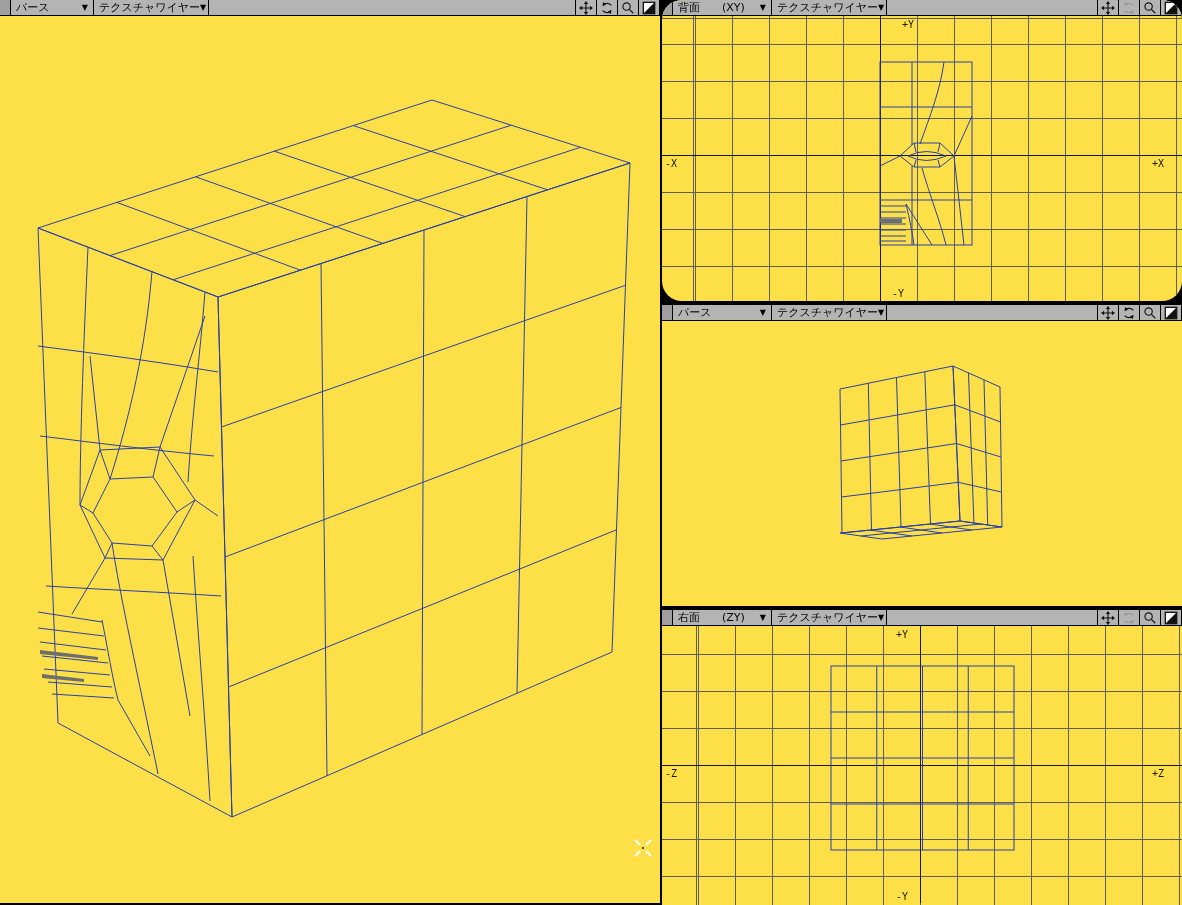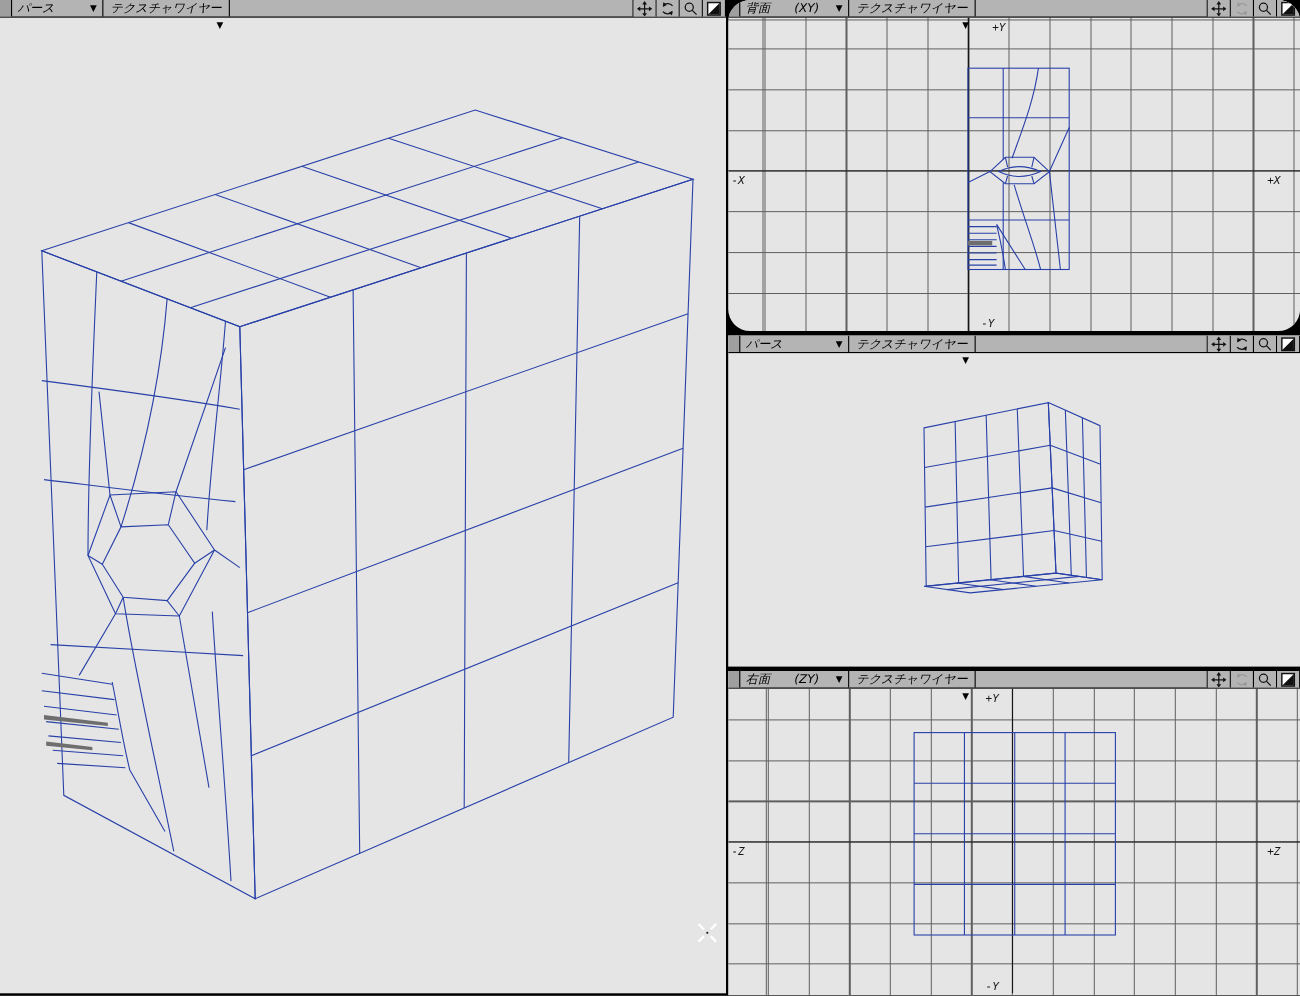--- a/index.html
+++ b/index.html
@@ -1,31 +1,31 @@
 <!DOCTYPE html>
 <html><head>
 <meta charset="utf-8">
 <style>
   html,body{margin:0;padding:0;background:#000;}
   .window{position:relative;width:1182px;height:905px;background:#000;
           font-family:"DejaVu Sans",sans-serif;overflow:hidden;}
-  .viewport{position:absolute;background:#e5e5e5;overflow:hidden;font-style:italic;}
+  .viewport{position:absolute;background:#fde047;overflow:hidden;}
   #vp-main {left:0;   top:0;   width:660px;height:903px;}
   #vp-back {left:662px;top:0;   width:520px;height:301px;border-radius:20px;}
   #vp-persp{left:662px;top:305px;width:520px;height:301px;}
   #vp-side {left:662px;top:610px;width:520px;height:345px;}
 
   .vp-header{position:absolute;left:0;top:0;right:0;height:15px;background:#b4b4b4;
              border-bottom:1px solid #000;display:flex;align-items:stretch;z-index:5;}
   .hd-square{width:10px;background:#9f9f9f;border-right:1px solid #000;}
   .dd{display:flex;align-items:center;border-right:1px solid #000;
       padding:0 5px;font-size:11px;line-height:15px;color:#000;white-space:nowrap;}
   .dd-view {width:72px;}
   .dd-view.wide{width:88px;}
-  .dd-mode {width:104px;flex-direction:column;}
+  .dd-mode {width:104px;}
   .dd .sfx{margin-left:22px;}
   .dd .arrow{margin-left:auto;font-size:8px;line-height:15px;}
   .hd-spacer{flex:1;}
   .hd-tools{display:flex;border-left:1px solid #000;}
   .tool{width:20px;border-right:1px solid #000;background:#b4b4b4;
         display:flex;align-items:center;justify-content:center;}
   .tool svg{display:block;}
   .tool .stroke{stroke:#111;fill:none;stroke-width:1.3;}
   .tool .fillx{fill:#111;}
   .tool.disabled .stroke{stroke:#999;}

